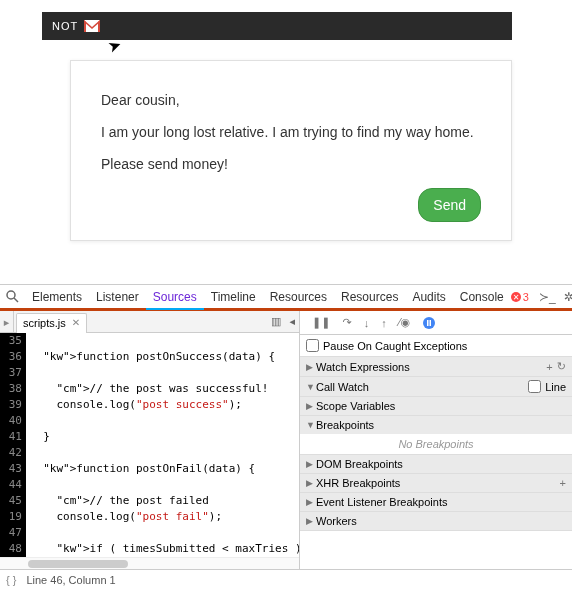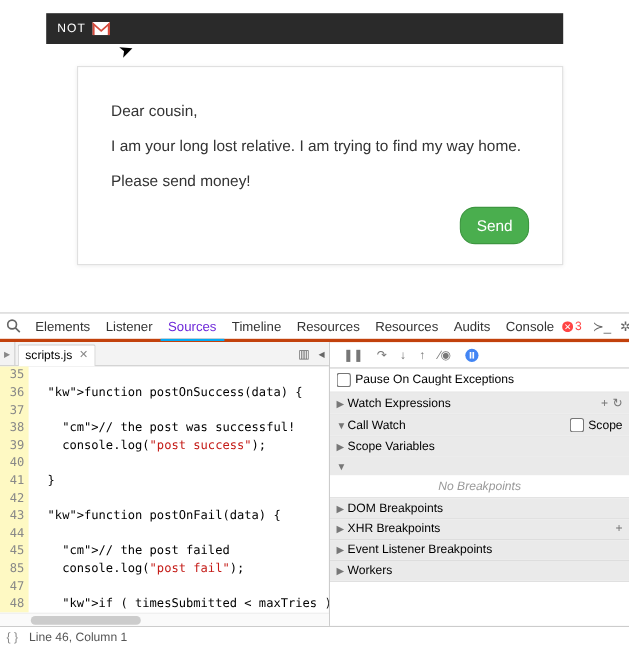--- a/index.html
+++ b/index.html
@@ -30,37 +30,37 @@
 
 .left { width: 300px; border-right: 1px solid #ccc; display: flex; flex-direction: column; }
 .file-tabstrip { height: 22px; border-bottom: 1px solid #ccc; display: flex; align-items: center; font-size: 11px; background: #f3f3f3; }
 .file-nav { width: 14px; text-align: center; color: #888; border-right: 1px solid #ccc; height: 100%; line-height: 22px; }
 .file-tab { padding: 0 6px; height: 20px; line-height: 20px; background: #fff; border: 1px solid #ccc; border-bottom: none; margin-top: 2px; margin-left: 2px; border-radius: 2px 2px 0 0; display: flex; align-items: center; }
 .file-tab .close { margin-left: 6px; color: #888; cursor: pointer; font-size: 10px; }
 .file-tabstrip .spacer { flex: 1; }
 .file-tabstrip .ico { margin: 0 4px; cursor: pointer; font-size: 11px; color: #666; }
 
 .code-area { flex: 1; overflow: hidden; font-family: Menlo, Monaco, monospace; font-size: 11px; line-height: 16px; display: flex; }
-.gutter { width: 26px; text-align: right; color: #888; padding-right: 4px; background: #fef9c3; }
+.gutter { width: 26px; text-align: right; color: #888; padding-right: 4px; background: #000000; }
 .gutter div { height: 16px; }
 .code { flex: 1; white-space: pre; color: #000; overflow: hidden; }
 .code .row { height: 16px; padding-left: 4px; }
 .str { color: #c41a16; }
 .hscroll { height: 12px; border-top: 1px solid #eee; background: #fafafa; position: relative; }
 .hscroll .thumb { position: absolute; left: 28px; top: 2px; width: 100px; height: 8px; background: #ccc; border-radius: 4px; }
 
 .status { height: 20px; border-top: 1px solid #ccc; font-size: 11px; color: #555; display: flex; align-items: center; padding: 0 6px; }
 .status .braces { margin-right: 10px; color: #888; }
 
 .right { flex: 1; display: flex; flex-direction: column; font-size: 11px; }
 .debug-toolbar { height: 24px; border-bottom: 1px solid #ccc; display: flex; align-items: center; padding: 0 6px; color: #777; }
 .debug-toolbar .ico { margin: 0 6px; cursor: pointer; }
 .debug-toolbar .ico.blue { color: #4285f4; }
 
-.pause-row { padding: 4px 6px; border-bottom: 1px solid #ddd; display: flex; align-items: flex-start; }
+.pause-row { padding: 4px 6px; border-bottom: 1px solid #ddd; display: flex; align-items: center; }
 .pause-row input { margin-right: 4px; }
 
 .panel { border-bottom: 1px solid #ddd; }
 .panel-head { background: #eaeaea; padding: 3px 6px; display: flex; align-items: center; cursor: pointer; }
 .panel-head.exp { background: #eaeaea; }
 .panel-head .tri { width: 10px; color: #777; font-size: 9px; }
 .panel-head .ttl { flex: 1; }
 .panel-head .add { color: #777; margin-left: 4px; cursor: pointer; }
 .panel-head .chk { margin-right: 4px; }
 .panel-body { padding: 4px 0; text-align: center; color: #999; font-style: italic; font-size: 11px; }
@@ -141,21 +141,21 @@
             <div>36</div>
             <div>37</div>
             <div>38</div>
             <div>39</div>
             <div>40</div>
             <div>41</div>
             <div>42</div>
             <div>43</div>
             <div>44</div>
             <div>45</div>
-            <div>85</div>
+            <div>19</div>
             <div>47</div>
             <div>48</div>
           </div>
         <div class="code" id="code"><div class="row">  </div><div class="row">  <span class="&lt;span">"kw"</span>&gt;function postOnSuccess(data) {</div><div class="row">  </div><div class="row">    <span class="&lt;span">"cm"</span>&gt;// the post was successful!</div><div class="row">    console.log(<span class="str">"post success"</span>);</div><div class="row">  </div><div class="row">  }</div><div class="row">  </div><div class="row">  <span class="&lt;span">"kw"</span>&gt;function postOnFail(data) {</div><div class="row">  </div><div class="row">    <span class="&lt;span">"cm"</span>&gt;// the post failed</div><div class="row">    console.log(<span class="str">"post fail"</span>);</div><div class="row">  </div><div class="row">    <span class="&lt;span">"kw"</span>&gt;if ( timesSubmitted &lt; maxTries ) {</div></div>
       </div>
       <div class="hscroll">
           <div class="thumb"></div>
         </div>
     </div>
 
@@ -184,32 +184,33 @@
           <span class="ttl">Watch Expressions</span>
           <span class="add">+</span>
           <span class="add">↻</span>
         </div>
       </div>
       <div class="panel">
         <div class="panel-head exp">
           <span class="tri">▼</span>
           <span class="ttl">Call Watch</span>
           <input type="checkbox" class="chk" style="">
-          <span>Scope</span>
+          <span>Line</span>
         </div>
       </div>
       <div class="panel">
         <div class="panel-head">
           <span class="tri">▶</span>
           <span class="ttl">Scope Variables</span>
         </div>
       </div>
       <div class="panel">
         <div class="panel-head exp">
           <span class="tri">▼</span>
+          <span class="ttl">Breakpoints</span>
         </div>
         <div class="panel-body">No Breakpoints</div>
       </div>
       <div class="panel">
         <div class="panel-head">
           <span class="tri">▶</span>
           <span class="ttl">DOM Breakpoints</span>
         </div>
       </div>
       <div class="panel">

